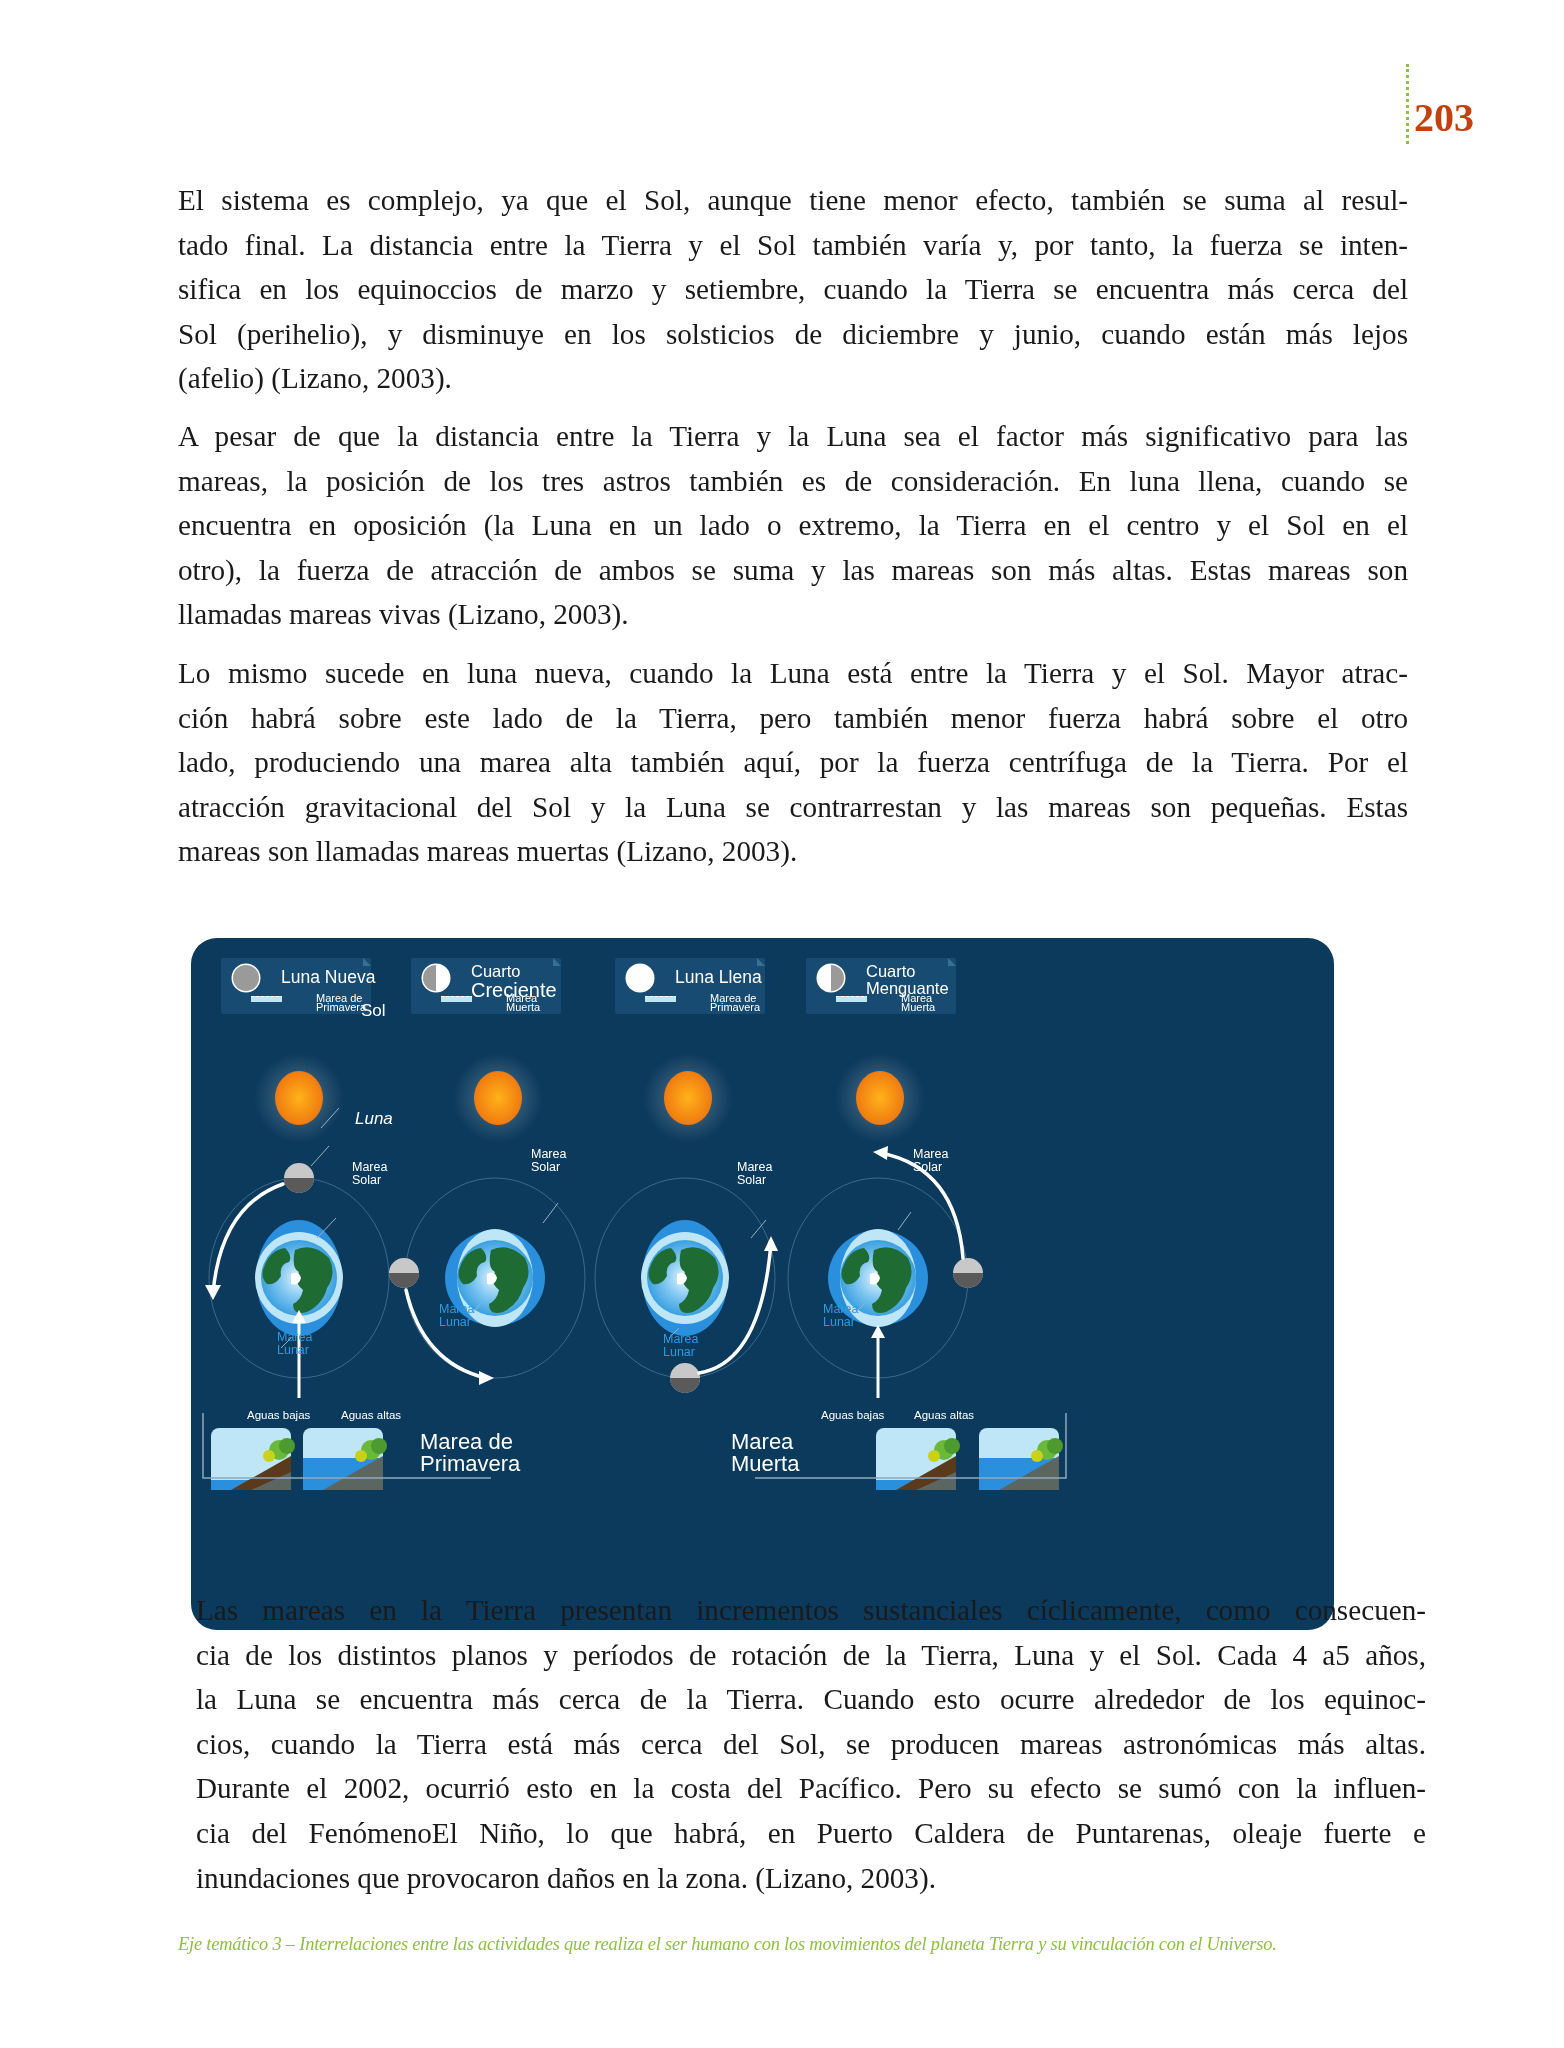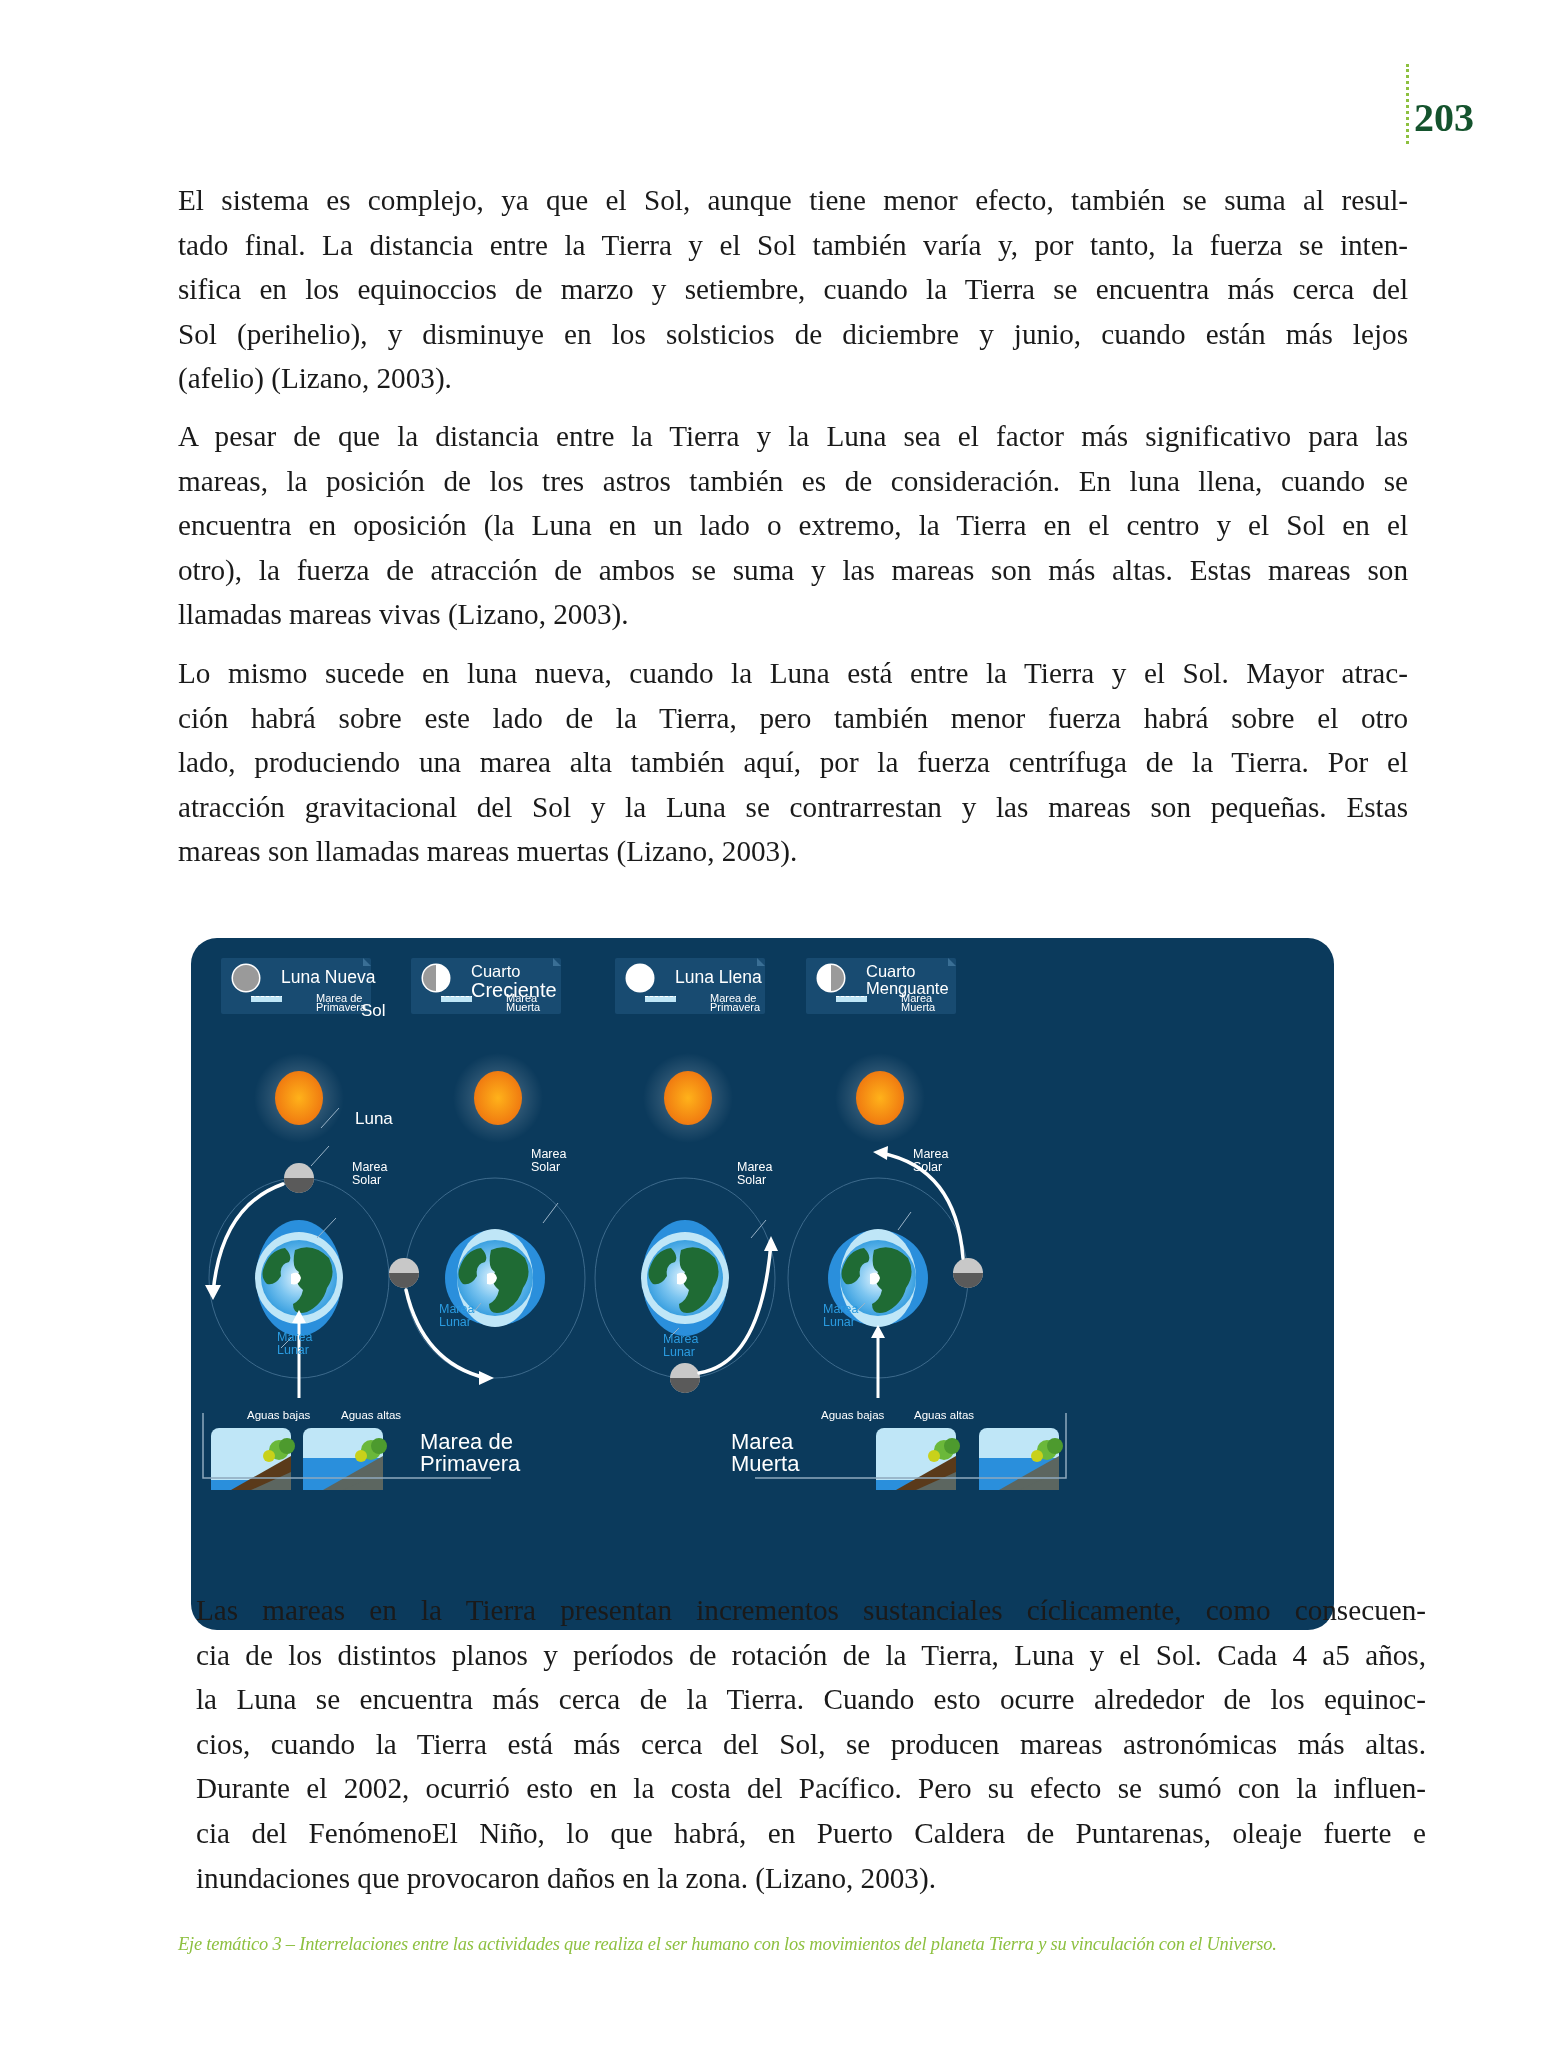--- a/index.html
+++ b/index.html
@@ -4,21 +4,21 @@
 <style>
   html, body { margin: 0; padding: 0; background: #ffffff; }
   body { width: 1564px; height: 2048px; position: relative; overflow: hidden; }
   .page-number-rule {
     position: absolute; left: 1406px; top: 64px; width: 0; height: 80px;
     border-left: 3px dotted #8dc03f;
   }
   .page-number {
     position: absolute; left: 1414px; top: 98px;
     font-family: "Liberation Serif", "DejaVu Serif", serif;
-    font-weight: bold; font-size: 40px; color: #14532d; line-height: 1;
+    font-weight: bold; font-size: 40px; color: #c2410c; line-height: 1;
   }
   .body-text {
     position: absolute; left: 178px; width: 1230px;
     font-family: "Liberation Serif", "DejaVu Serif", serif;
     font-size: 29.2px; line-height: 44.6px; color: #1a1a1a;
     text-align: justify; margin: 0;
   }
   .body-text span.line { display: block; text-align-last: justify; white-space: nowrap; }
   .body-text span.line.last { text-align-last: left; }
   #p1 { top: 178px; }
@@ -257,21 +257,21 @@
       <div class="label phase-sub" style="left: 315px; top: 55px; font-size: 11px;">Marea</div>
       <div class="label phase-sub" style="left: 315px; top: 64px; font-size: 11px;">Muerta</div>
       <div class="label phase-title" style="left: 484px; top: 31px; font-size: 17.5px;">Luna Llena</div>
       <div class="label phase-sub" style="left: 519px; top: 55px; font-size: 11px;">Marea de</div>
       <div class="label phase-sub" style="left: 519px; top: 64px; font-size: 11px;">Primavera</div>
       <div class="label phase-title" style="left: 675px; top: 25px; font-size: 16.5px;">Cuarto</div>
       <div class="label phase-title" style="left: 675px; top: 42px; font-size: 16.5px;">Menguante</div>
       <div class="label phase-sub" style="left: 710px; top: 55px; font-size: 11px;">Marea</div>
       <div class="label phase-sub" style="left: 710px; top: 64px; font-size: 11px;">Muerta</div>
       <div class="label body-label" style="left: 170px; top: 64px; font-size: 17px;">Sol</div>
-      <div class="label body-label" style="left: 164px; top: 172px; font-size: 17px;">Luna</div>
+      <div class="label body-label" style="left: 164px; top: 172px; font-size: 17px; font-style: italic;">Luna</div>
       <div class="label tide-label" style="left: 161px; top: 223px;">Marea</div>
       <div class="label tide-label" style="left: 161px; top: 236px;">Solar</div>
       <div class="label tide-label" style="left: 340px; top: 210px;">Marea</div>
       <div class="label tide-label" style="left: 340px; top: 223px;">Solar</div>
       <div class="label tide-label" style="left: 546px; top: 223px;">Marea</div>
       <div class="label tide-label" style="left: 546px; top: 236px;">Solar</div>
       <div class="label tide-label" style="left: 722px; top: 210px;">Marea</div>
       <div class="label tide-label" style="left: 722px; top: 223px;">Solar</div>
       <div class="label tide-label lunar" style="left: 86px; top: 393px;">Marea</div>
       <div class="label tide-label lunar" style="left: 86px; top: 406px;">Lunar</div>

